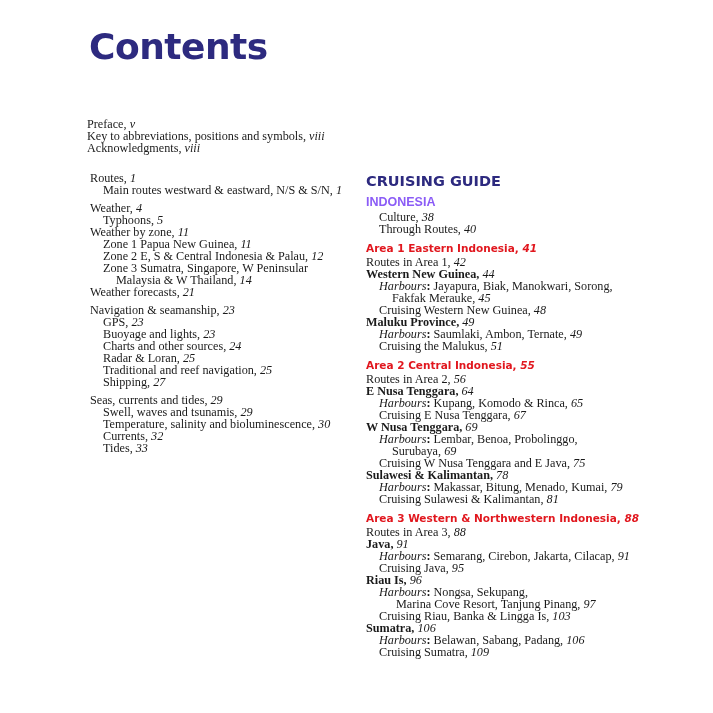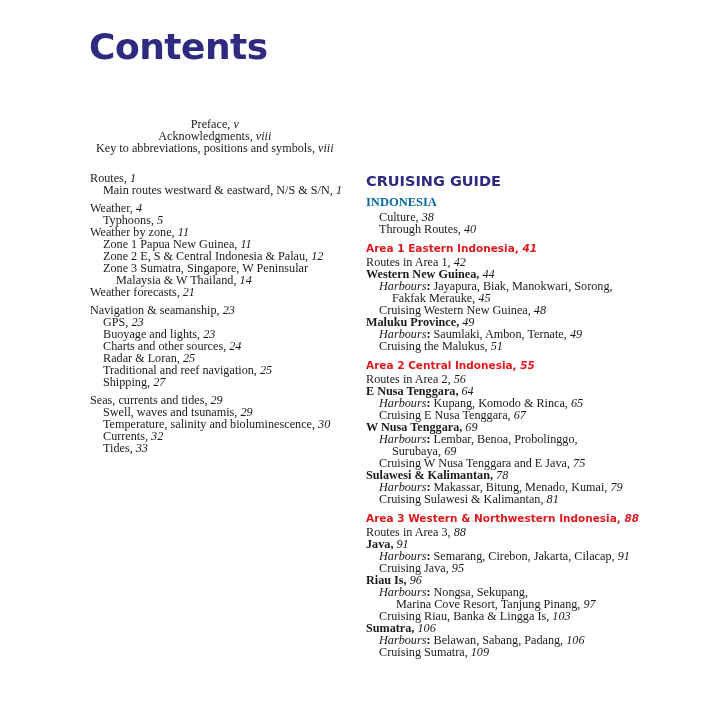--- a/index.html
+++ b/index.html
@@ -3,31 +3,31 @@
 <meta charset="utf-8">
 <style>
   html, body { margin:0; padding:0; background:#ffffff; }
   body { width:713px; height:713px; position:relative; overflow:hidden; }
   .title {
     position:absolute; left:89px; top:26px;
     font-family:"DejaVu Sans", sans-serif; font-weight:bold;
     font-size:36px; color:#2d2a7f; letter-spacing:-0.5px; margin:0;
   }
   .serif { font-family:"Liberation Serif", "DejaVu Serif", serif; font-size:12.2px; color:#1a1a1a; }
-  .front { position:absolute; left:96px; top:118px; line-height:12px;text-align:center; }
+  .front { position:absolute; left:87px; top:118px; line-height:12px; }
   .col { position:absolute; line-height:12px; }
   .col-left { left:90px; top:172px; width:270px; }
   .col-right { left:366px; top:172px; width:300px; }
   .sec-head {
     font-family:"DejaVu Sans", sans-serif; font-weight:bold;
     font-size:14.5px; color:#2d2a7f; margin:0 0 4px 0; line-height:18px;
   }
   .country-head {
-    font-family:Liberation Serif, serif; font-weight:bold;
-    font-size:12.5px; color:#0369a1; line-height:16px; margin:2px 0 1px 0;
+    font-family:Liberation Sans, sans-serif; font-weight:bold;
+    font-size:12.5px; color:#8b5cf6; line-height:16px; margin:2px 0 1px 0;
   }
   .area-head {
     font-family:"DejaVu Sans", sans-serif; font-weight:bold;
     font-size:10.5px; color:#e1171e; line-height:14px; margin:4px 0 1px 0;
   }
   .area-head .pg { }
   .group { margin-bottom:6px; }
   .line { white-space:nowrap; }
   .l0 { padding-left:0; }
   .l1 { padding-left:13px; }
@@ -37,22 +37,22 @@
   .harb { font-style:italic; }
   .harb-colon { font-weight:bold; font-style:normal; }
 </style>
 </head>
 <body>
 
 <h1 class="title">Contents</h1>
 
 <div class="front serif">
   <div class="line"><span>Preface, </span><span class="pg">v</span></div>
+  <div class="line"><span>Key to abbreviations, positions and symbols, </span><span class="pg">viii</span></div>
   <div class="line"><span>Acknowledgments, </span><span class="pg">viii</span></div>
-  <div class="line"><span>Key to abbreviations, positions and symbols, </span><span class="pg">viii</span></div>
 </div>
 
 <div class="col col-left serif">
 
   <div class="group">
     <div class="line l0"><span>Routes, </span><span class="pg">1</span></div>
     <div class="line l1"><span>Main routes westward &amp; eastward, N/S &amp; S/N, </span><span class="pg">1</span></div>
   </div>
 
   <div class="group">

